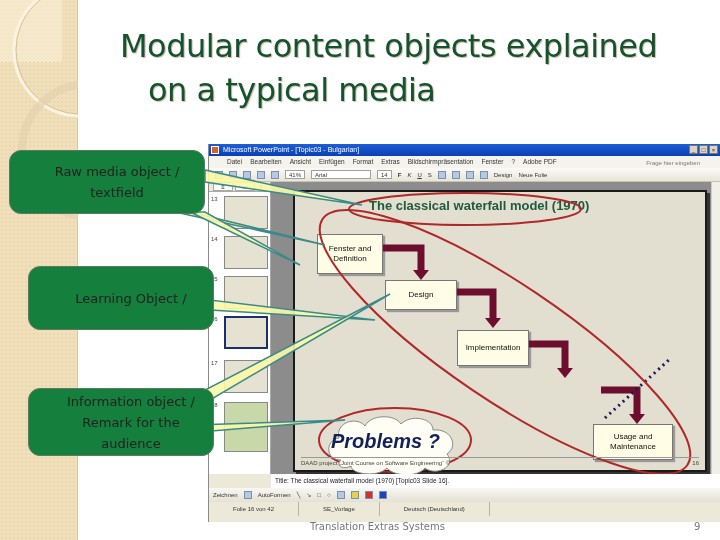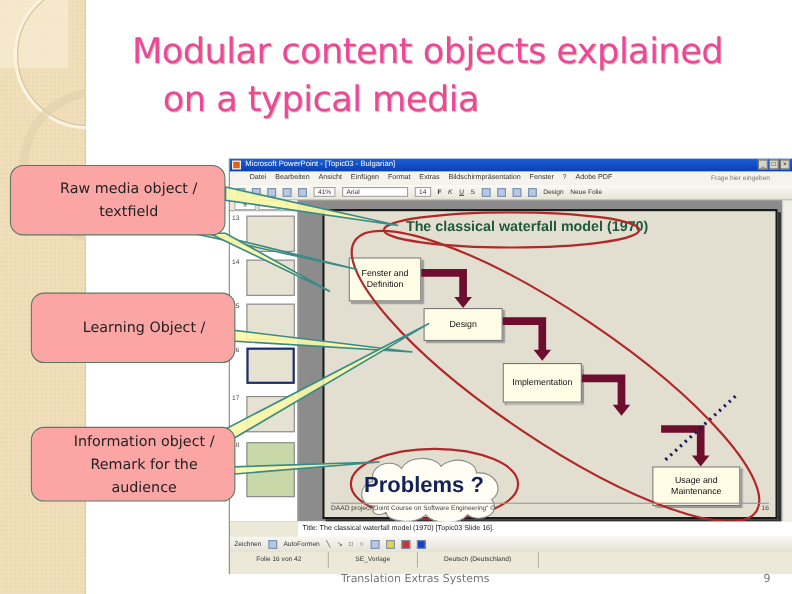--- a/index.html
+++ b/index.html
@@ -12,21 +12,21 @@
     background-color: #f0dfba;
     background-image: radial-gradient(#ead7ae 1px, transparent 1px);
     background-size: 4px 4px;
     border-right: 1px solid #d8c6a0;
   }
   .left-strip svg { position: absolute; left: 0; top: 0; }
 
   .slide-title {
     position: absolute; left: 120px; top: 24px; width: 590px;
     font-family: "DejaVu Sans", sans-serif; font-size: 32px; line-height: 44px;
-    color: #ec4899; text-shadow: 1px 1px 1px #c8b8a8; letter-spacing: -0.5px;
+    color: #14532d; text-shadow: 1px 1px 1px #c8b8a8; letter-spacing: -0.5px;
   }
   .slide-title .line2 { display: block; padding-left: 28px; }
 
   
   .ppt-window {
     position: absolute; left: 208px; top: 144px; width: 512px; height: 378px;
     background: #ece9d8; border-left: 1px solid #8a8a8a; overflow: hidden;
   }
   .ppt-titlebar {
     height: 12px; background: linear-gradient(#1d5fd6, #0a3fb4);
@@ -47,32 +47,32 @@
   .thumb-tabs { height: 10px; background: #ece9d8; border-bottom: 1px solid #aaa; font-size: 6px; display: flex; gap: 2px; padding-left: 4px; }
   .thumb-tabs span { display: inline-block; width: 20px; height: 9px; border: 1px solid #aaa; background: #fff; text-align: center; line-height: 8px; }
   .thumb { position: absolute; left: 15px; width: 44px; height: 33px; background: #e6e2d2; border: 1px solid #888; }
   .thumb.active { border: 2px solid #1c2e6c; }
   .thumb-num { position: absolute; left: 2px; font-size: 6px; color: #444; }
 
   .slide-canvas { position: absolute; left: 84px; top: 8px; width: 414px; height: 282px; background: #e2ded0; border: 2px solid #1a1a1a; box-shadow: 3px 3px 0 #333; }
   .wf-title { position: absolute; left: 74px; top: 6px; font-size: 13px; font-weight: bold; color: #1f5a3c; }
   .wf-box { position: absolute; background: #fffde6; border: 1px solid #777; box-shadow: 2px 2px 1px #999; font-size: 8px; color: #111; text-align: center; display: flex; align-items: center; justify-content: center; line-height: 10px; }
   .cloud { position: absolute; left: 26px; top: 218px; width: 148px; height: 66px; }
-  .cloud-text { position: absolute; left: 36px; top: 238px; font-size: 20px; font-weight: bold; color: #14205a; }
+  .cloud-text { position: absolute; left: 36px; top: 238px; font-size: 20px; font-weight: bold; color: #14205a; font-style: italic; }
   .slide-footer { position: absolute; left: 6px; bottom: 4px; right: 6px; font-size: 6px; color: #444; border-top: 1px solid #999; padding-top: 2px; display: flex; justify-content: space-between; }
 
   .vscroll { position: absolute; right: 0; top: 0; width: 9px; height: 292px; background: #f0efe8; border-left: 1px solid #ccc; }
   .notes-area { position: absolute; left: 62px; top: 330px; right: 0; height: 14px; background: #fff; font-size: 6.5px; line-height: 14px; padding-left: 4px; color: #222; }
   .draw-toolbar { position: absolute; left: 0; top: 344px; right: 0; height: 14px; background: linear-gradient(#f8f7f2, #e4e1d4); font-size: 6px; line-height: 14px; color: #333; padding-left: 4px; display: flex; gap: 6px; align-items: center; }
   .status-bar { position: absolute; left: 0; top: 358px; right: 0; height: 14px; background: #ece9d8; font-size: 6px; line-height: 14px; color: #333; display: flex; }
   .status-bar span { padding: 0 24px; border-right: 1px solid #b8b4a4; }
 
   
   .callout {
-    position: absolute; background: #fca5a5; border: 1.5px solid #5a7a64; border-radius: 12px;
+    position: absolute; background: #15803d; border: 1.5px solid #5a7a64; border-radius: 12px;
     font-family: "DejaVu Sans", sans-serif; font-size: 13px; line-height: 21px; color: #222; text-align: center;
     display: flex; align-items: center; justify-content: center; flex-direction: column; padding-left: 20px;
   }
   .overlay-svg { position: absolute; left: 0; top: 0; pointer-events: none; }
 
   .page-footer { position: absolute; left: 310px; top: 521px; font-family: "DejaVu Sans", sans-serif; font-size: 10px; color: #777; }
   .page-number { position: absolute; left: 694px; top: 521px; font-family: "DejaVu Sans", sans-serif; font-size: 10px; color: #777; }
 </style>
 </head>
 <body>

